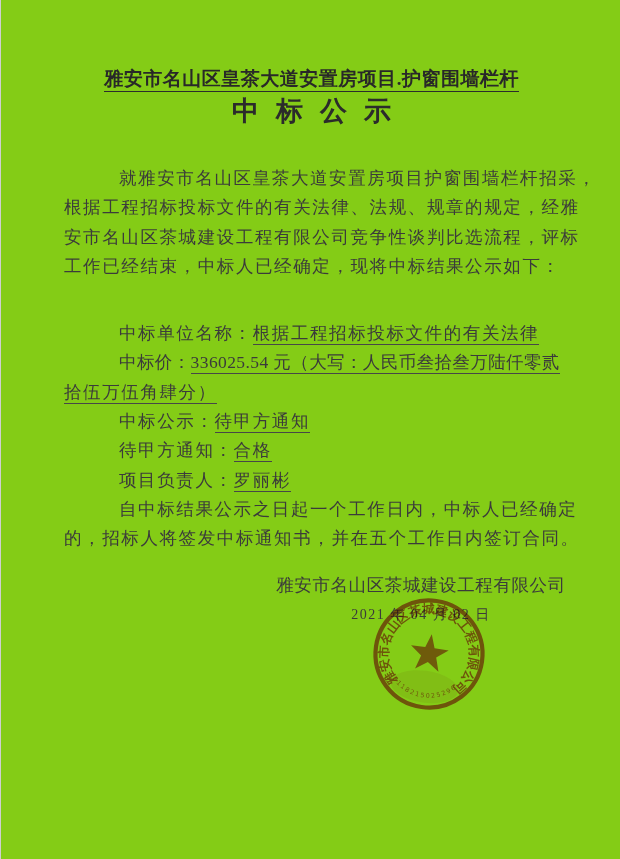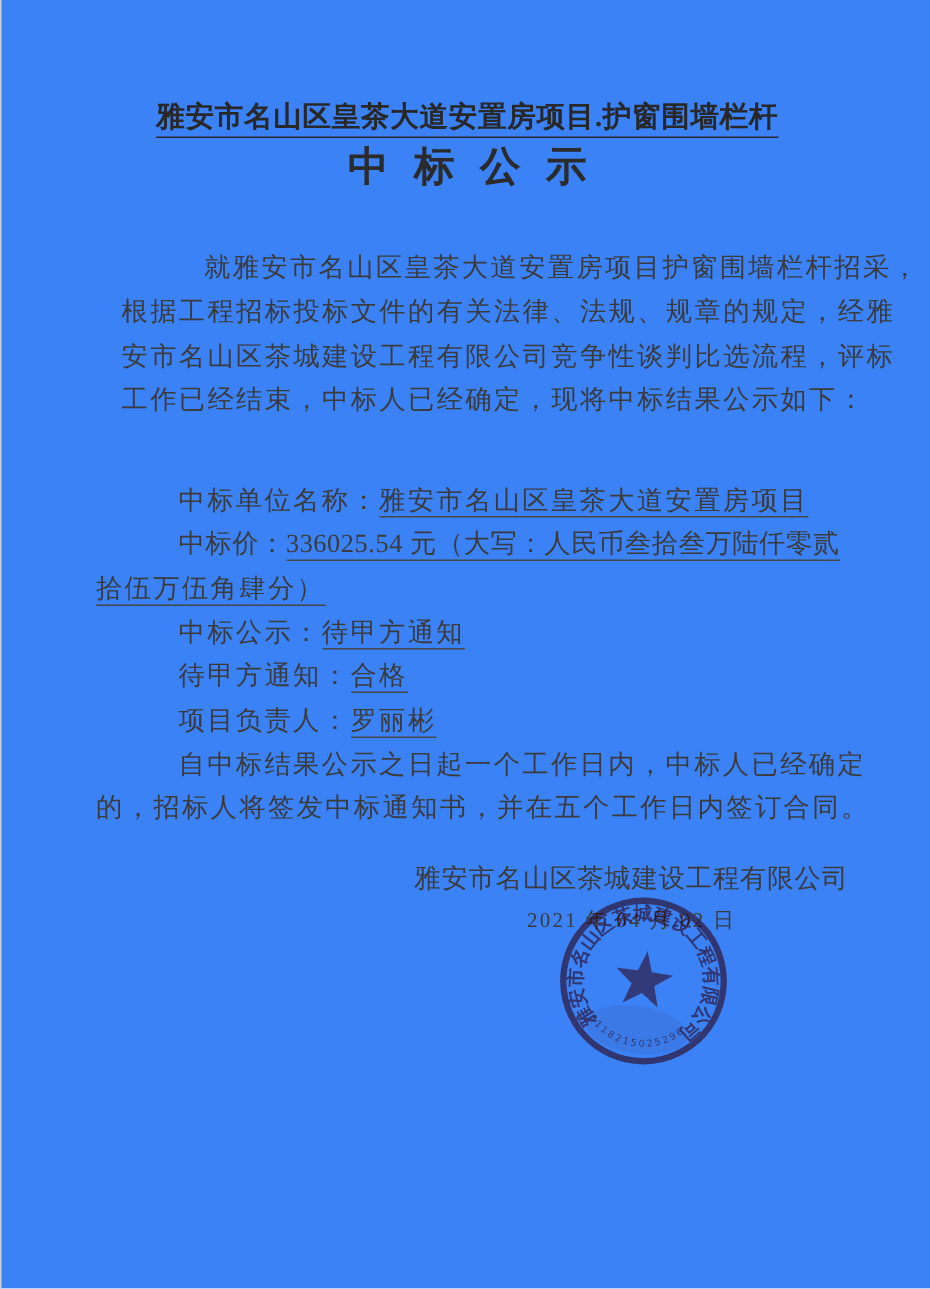--- a/index.html
+++ b/index.html
@@ -1,19 +1,19 @@
 <!DOCTYPE html>
 <html><head>
 <meta charset="utf-8">
 <style>
   html,body { margin:0; padding:0; background:#ffffff; }
   .page {
     position:relative;
     width:620px; height:859px;
-    background:#3b82f6;
+    background:#84cc16;
     border-left:1px solid #cfcfcf;
     overflow:hidden;
     font-family:"Liberation Serif","DejaVu Serif",serif;
     color:#3b3b3b;
   }
   .content { position:absolute; left:63px; top:66px; width:495px; }
 
   .title1 {
     text-align:center;
     font-size:19px; font-weight:bold; color:#282828;
@@ -22,21 +22,21 @@
   .title1 .u { border-bottom:1.5px solid #2c2c2c; padding-bottom:2px; }
 
   .title2 {
     margin-top:4px;
     text-align:center;
     font-size:27px; font-weight:bold; color:#2b2b2b;
     line-height:30px;
     letter-spacing:17px; text-indent:17px;
   }
 
-  .intro   { margin-top:38px;margin-left:17px; }
+  .intro   { margin-top:38px; }
   .fields  { margin-top:38px; }
 
   .line {
     font-size:17.5px; line-height:29.3px;
     letter-spacing:1.6px;
     white-space:nowrap;
   }
   .indent { text-indent:55px; }
   .tight  { letter-spacing:0.4px; }
 
@@ -72,21 +72,21 @@
 
     <div class="intro">
       <div class="line indent">就雅安市名山区皇茶大道安置房项目护窗围墙栏杆招采，</div>
       <div class="line">根据工程招标投标文件的有关法律、法规、规章的规定，经雅</div>
       <div class="line">安市名山区茶城建设工程有限公司竞争性谈判比选流程，评标</div>
       <div class="line">工作已经结束，中标人已经确定，现将中标结果公示如下：</div>
     </div>
 
     <div class="fields">
       <div class="line indent">
-        <span class="label">中标单位名称：</span><span class="uv">雅安市名山区皇茶大道安置房项目</span>
+        <span class="label">中标单位名称：</span><span class="uv">根据工程招标投标文件的有关法律</span>
       </div>
       <div class="line indent tight">
         <span class="label">中标价：</span><span class="uv">336025.54 元（大写：人民币叁拾叁万陆仟零贰</span>
       </div>
       <div class="line">
         <span class="uv">拾伍万伍角肆分）</span>
       </div>
       <div class="line indent">
         <span class="label">中标公示：</span><span class="uv">待甲方通知</span>
       </div>

